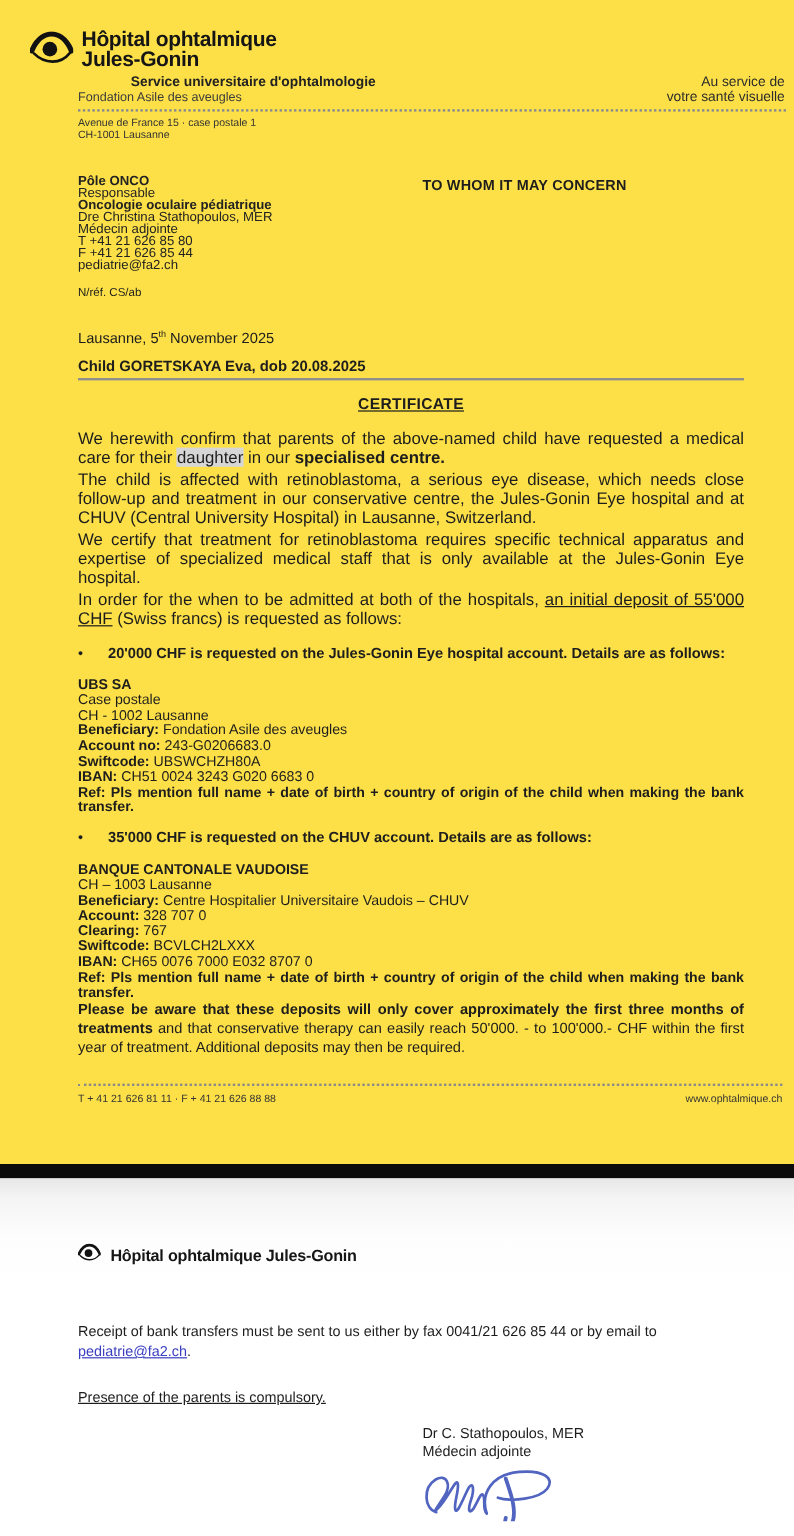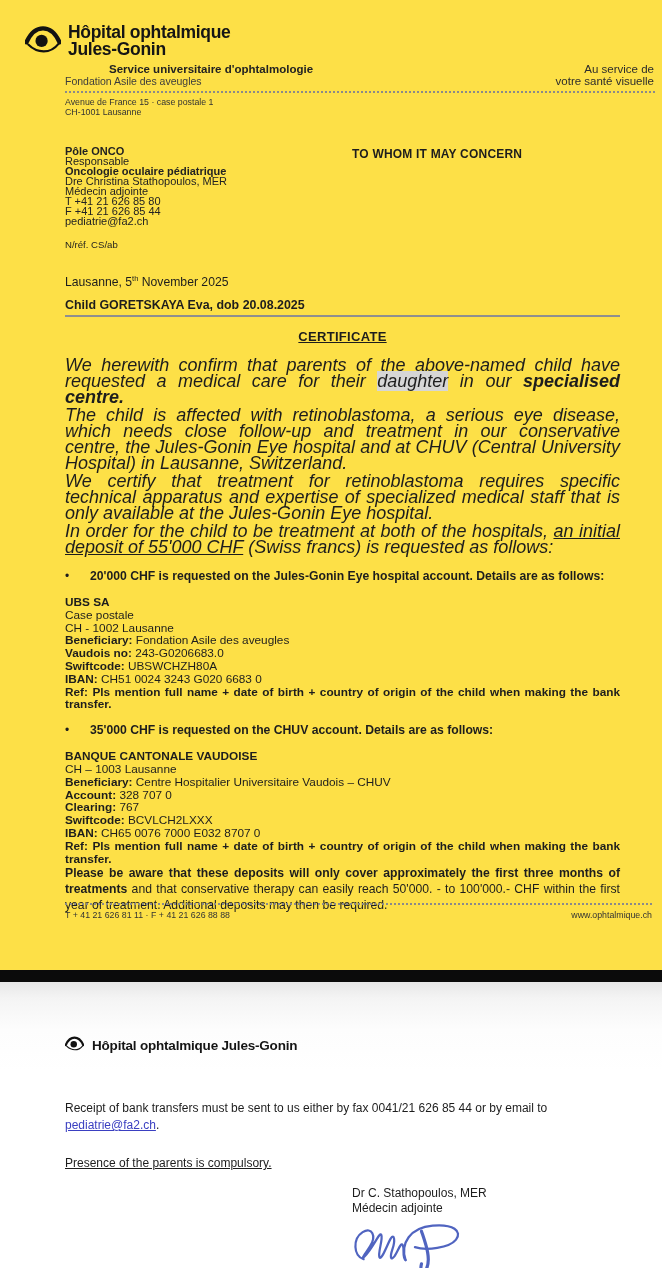--- a/index.html
+++ b/index.html
@@ -25,21 +25,21 @@
   .c-bold{font-weight:bold;}
   .recipient{position:absolute;left:352px;top:1px;font-weight:bold;font-size:12px;letter-spacing:0.2px;}
   .nref{padding-left:65px;margin-top:13px;font-size:9.6px;}
 
   
   .content{padding:0 42px 0 65px;}
   .date{margin-top:25px;font-size:12.2px;}
   .date sup{font-size:7.5px;vertical-align:super;line-height:0;}
   .subject{margin-top:9px;font-weight:bold;font-size:12.4px;padding-bottom:3px;border-bottom:2px solid #8f8f8f;}
   .heading{margin-top:12px;text-align:center;font-weight:bold;font-size:13px;text-decoration:underline;letter-spacing:0.3px;}
-  .para{margin:2px 0 0;font-size:18px;line-height:16px;text-align:justify;font-style:italic;}
+  .para{margin:2px 0 0;font-size:14px;line-height:16px;text-align:justify;}
   .para.first{margin-top:13px;}
   .hl{background:#d6d6d6;}
   .b{font-weight:bold;}
   .u{text-decoration:underline;}
   .bullet-row{display:flex;margin-top:12px;font-weight:bold;font-size:12.2px;line-height:15px;}
   .bullet-dot{flex:none;width:25px;font-weight:normal;font-size:12px;}
   .bank{margin-top:12px;font-size:11.8px;line-height:12.8px;}
   .bank-ref{font-weight:bold;text-align:justify;}
   .closing{font-size:12.2px;line-height:16px;text-align:justify;}
 
@@ -113,33 +113,33 @@
     <div class="subject">Child GORETSKAYA Eva, dob 20.08.2025</div>
 
     <div class="heading">CERTIFICATE</div>
 
     <div class="para first"><span>We herewith confirm that parents of the above-named child have requested a medical care for their </span><span class="hl">daughter</span><span> in our </span><span class="b">specialised centre.</span></div>
 
     <div class="para">The child is affected with retinoblastoma, a serious eye disease, which needs close follow-up and treatment in our conservative centre, the Jules-Gonin Eye hospital and at CHUV (Central University Hospital) in Lausanne, Switzerland.</div>
 
     <div class="para">We certify that treatment for retinoblastoma requires specific technical apparatus and expertise of specialized medical staff that is only available at the Jules-Gonin Eye hospital.</div>
 
-    <div class="para"><span>In order for the child to be treatment at both of the hospitals, </span><span class="u">an initial deposit of 55'000 CHF</span><span> (Swiss francs) is requested as follows:</span></div>
+    <div class="para"><span>In order for the when to be admitted at both of the hospitals, </span><span class="u">an initial deposit of 55'000 CHF</span><span> (Swiss francs) is requested as follows:</span></div>
 
     <div class="bullet-row" style="margin-top:14px;">
       <span class="bullet-dot">•</span>
       <span>20'000 CHF is requested on the Jules-Gonin Eye hospital account. Details are as follows:</span>
     </div>
 
     <div class="bank">
       <div class="b">UBS SA</div>
       <div>Case postale</div>
       <div>CH - 1002 Lausanne</div>
       <div><span class="b">Beneficiary:</span><span> Fondation Asile des aveugles</span></div>
-      <div><span class="b">Vaudois no:</span><span> 243-G0206683.0</span></div>
+      <div><span class="b">Account no:</span><span> 243-G0206683.0</span></div>
       <div><span class="b">Swiftcode:</span><span> UBSWCHZH80A</span></div>
       <div><span class="b">IBAN:</span><span> CH51 0024 3243 G020 6683 0</span></div>
       <div class="bank-ref">Ref: Pls mention full name + date of birth + country of origin of the child when making the bank transfer.</div>
     </div>
 
     <div class="bullet-row">
       <span class="bullet-dot">•</span>
       <span>35'000 CHF is requested on the CHUV account. Details are as follows:</span>
     </div>
 

